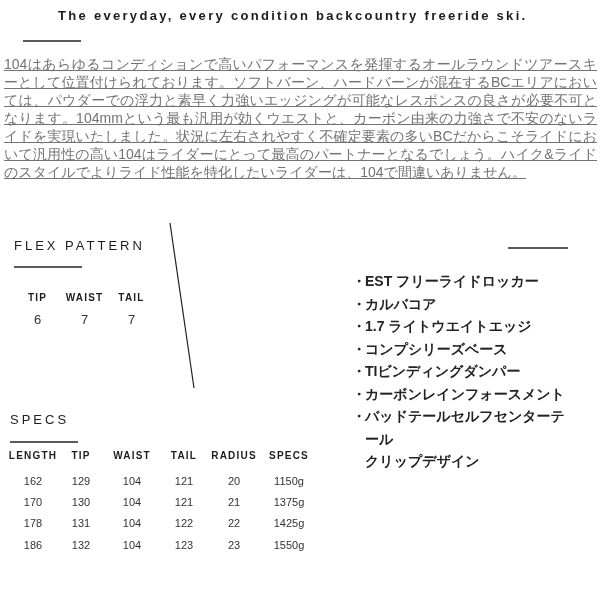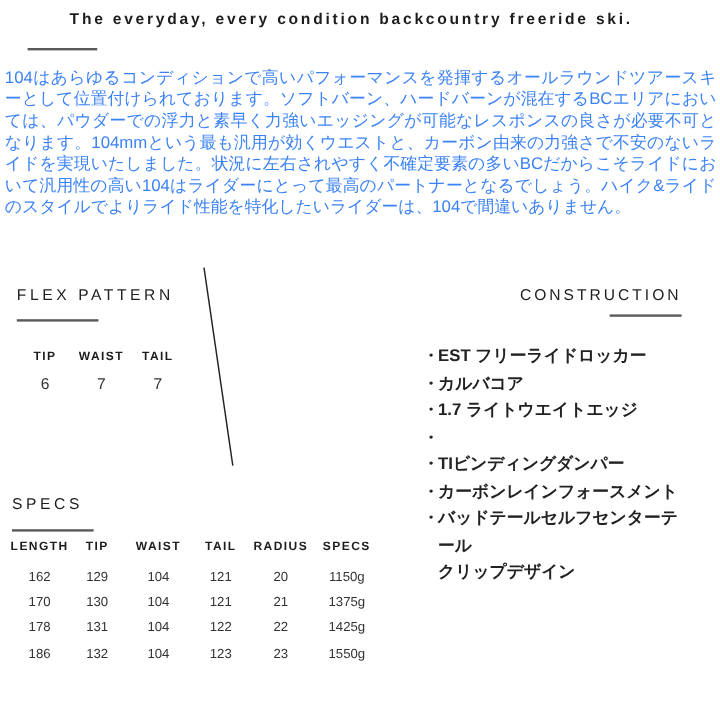--- a/index.html
+++ b/index.html
@@ -34,22 +34,23 @@
     height: 2px;
     background: #5a5a5a;
   }
   .description {
     position: absolute;
     top: 55px;
     left: 4px;
     width: 593px;
     font-size: 14px;
     line-height: 18px;
-    color: #3b82f6;
+    color: #737373;
     text-align: justify;
+    text-decoration: underline;
   }
   .section-title {
     font-size: 13px;
     font-weight: normal;
     letter-spacing: 3px;
     color: #1d1d1d;
     white-space: nowrap;
   }
   .rule {
     width: 68px;
@@ -168,37 +169,37 @@
     <div class="mini-header">TIP</div>
     <div class="mini-header">WAIST</div>
     <div class="mini-header">TAIL</div>
     <div class="mini-value">6</div>
     <div class="mini-value">7</div>
     <div class="mini-value">7</div>
   </div>
 </div>
 
 <div class="construction-section">
-  <div class="section-title construction-title">CONSTRUCTION</div>
   <div class="rule"></div>
   <ul class="construction-list">
     <li>
       <span class="bullet">・</span>
       <span class="item-label">EST フリーライドロッカー</span>
     </li>
     <li>
       <span class="bullet">・</span>
       <span class="item-label">カルバコア</span>
     </li>
     <li>
       <span class="bullet">・</span>
       <span class="item-label">1.7 ライトウエイトエッジ</span>
     </li>
     <li>
       <span class="bullet">・</span>
+      <span class="item-label">コンプシリーズベース</span>
     </li>
     <li>
       <span class="bullet">・</span>
       <span class="item-label">TIビンディングダンパー</span>
     </li>
     <li>
       <span class="bullet">・</span>
       <span class="item-label">カーボンレインフォースメント</span>
     </li>
     <li>

